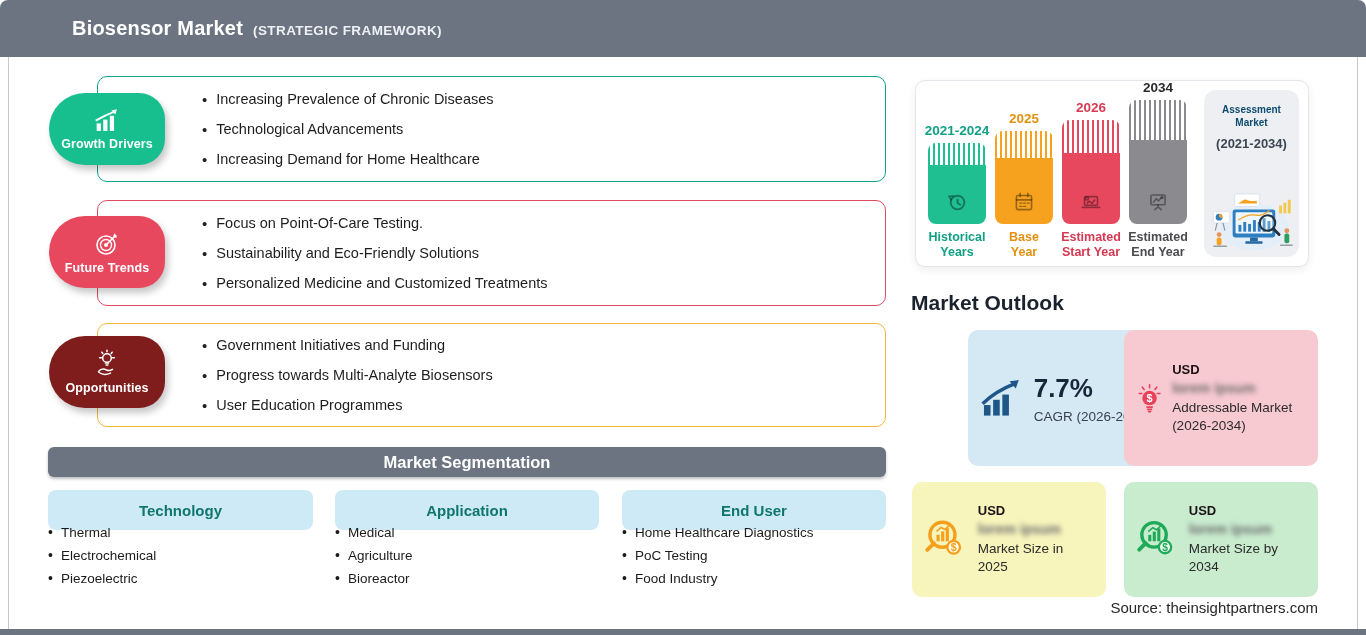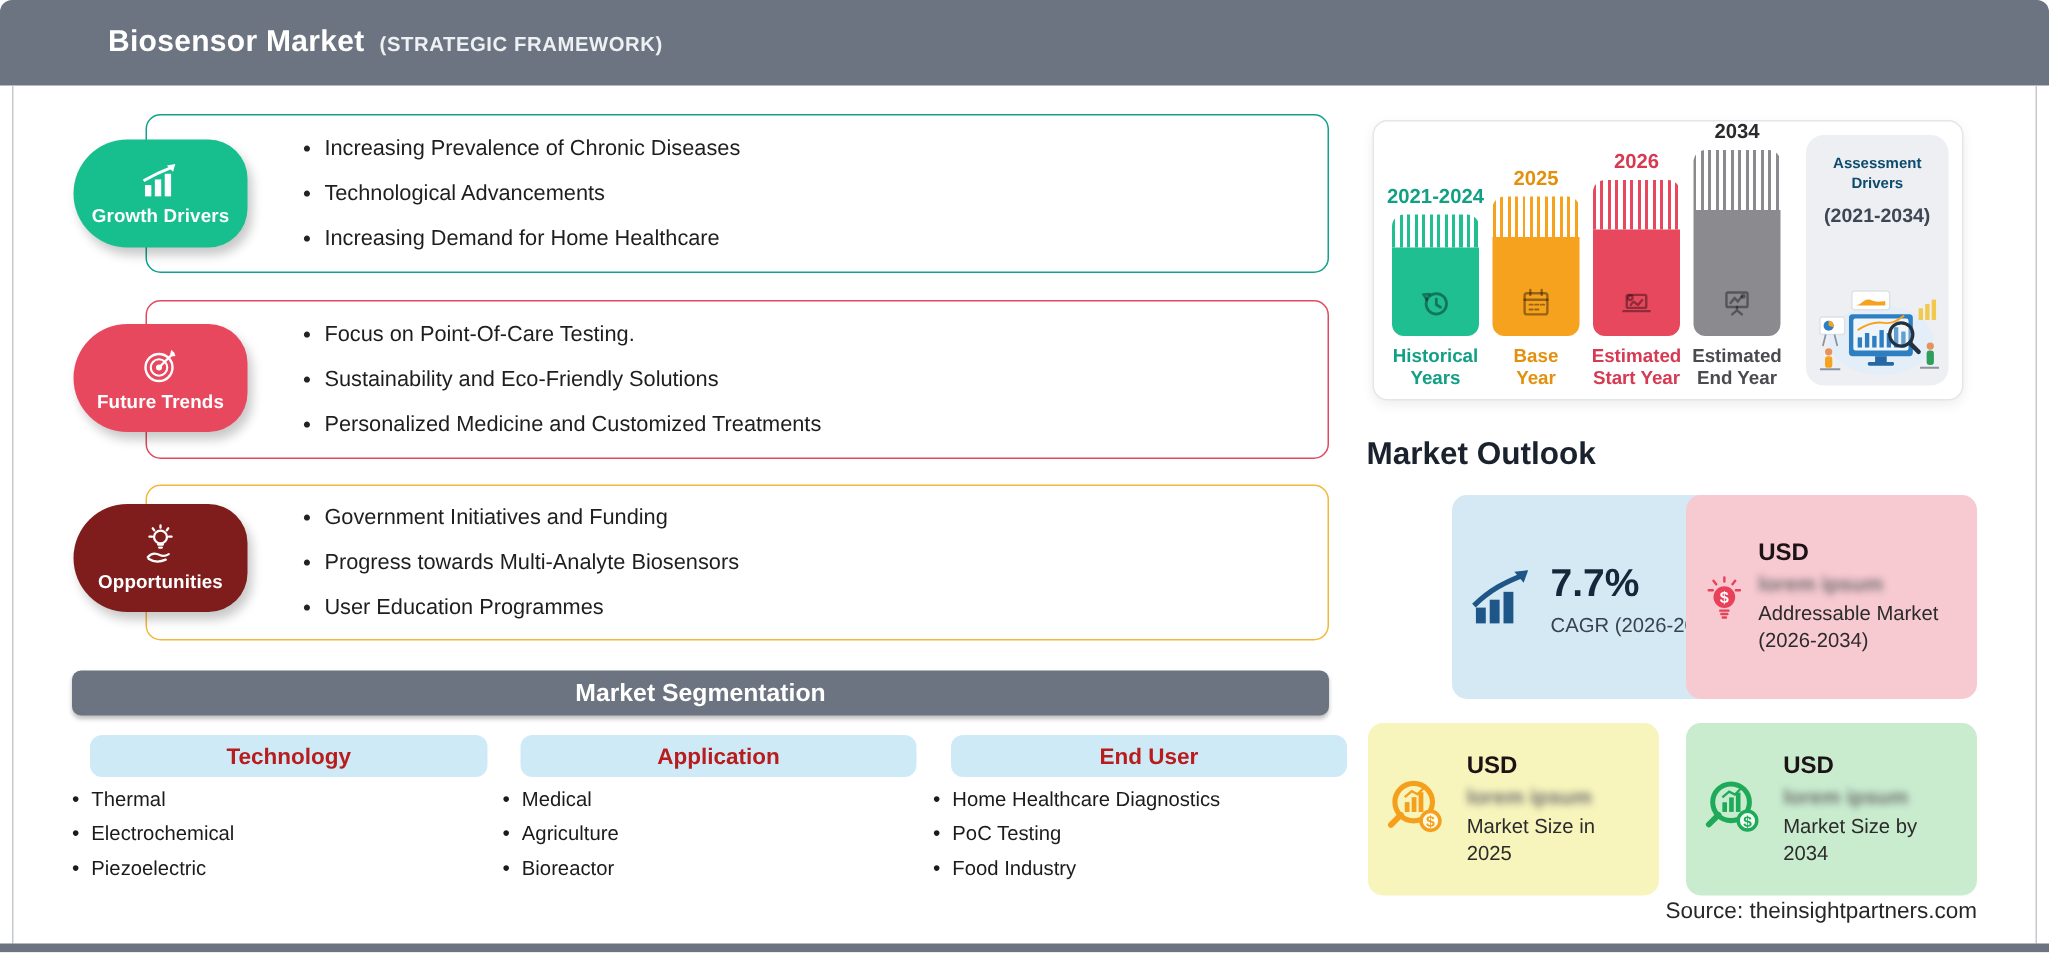--- a/index.html
+++ b/index.html
@@ -40,22 +40,22 @@
          color:#fff;box-shadow:3px 5px 7px rgba(0,0,0,0.22);z-index:2;}
   .badge .lbl{font-size:12.5px;font-weight:700;letter-spacing:0.1px;}
   .badge1{top:93px;background:#17bf8f;}
   .badge2{top:216px;background:#e8485e;}
   .badge3{top:336px;background:#7f1d1d;}
 
   
   .seg-bar{position:absolute;left:48px;top:447px;width:838px;height:30px;background:#6b7480;
            border-radius:6px;color:#fff;font-weight:700;font-size:16.5px;display:flex;
            align-items:center;justify-content:center;box-shadow:0 2px 3px rgba(0,0,0,0.25);}
-  .seg-col-h{position:absolute;top:490px;height:28px;background:#cfeaf7;border-radius:8px;
-             display:flex;align-items:center;justify-content:center;font-weight:700;font-size:15px;color:#b91c1c;margin-left:12px;}
+  .seg-col-h{position:absolute;top:490px;height:40px;background:#cfeaf7;border-radius:8px;
+             display:flex;align-items:center;justify-content:center;font-weight:700;font-size:15px;color:#0f766e;}
   #segh1{left:48px;width:265px}#segh2{left:335px;width:264px}#segh3{left:622px;width:264px}
   .seg-list{position:absolute;top:524px;display:flex;flex-direction:column;gap:7px;font-size:13.5px;color:#1b1b1b;}
   #segl1{left:48px;width:275px}#segl2{left:335px;width:275px}#segl3{left:622px;width:275px}
   .seg-item{display:flex;align-items:center;gap:8px;}
   .seg-item::before{content:"•";font-size:14px;}
 
   
   .tlcard{position:absolute;left:915px;top:80px;width:392px;height:185px;background:#fff;
           border:1px solid #e3e6ea;border-radius:10px;box-shadow:0 3px 8px rgba(0,0,0,0.07);}
   .tl-col{position:absolute;bottom:42px;width:62px;display:flex;flex-direction:column;
@@ -77,21 +77,21 @@
   .outlook-h{position:absolute;left:911px;top:291px;font-size:21px;font-weight:700;color:#1a222e;}
   .card{position:absolute;border-radius:10px;box-sizing:border-box;display:flex;align-items:center;
         padding:0 12px;gap:9px;}
   #card1{left:968px;top:330px;width:194px;height:136px;background:#d5e9f4;}
   #card2{left:1124px;top:330px;width:194px;height:136px;background:#f7c9d1;}
   #card3{left:912px;top:482px;width:194px;height:115px;background:#f7f4bc;}
   #card4{left:1124px;top:482px;width:194px;height:115px;background:#c9eccf;}
   .card-txt{display:flex;flex-direction:column;gap:3px;}
   .card1-val{font-size:26px;font-weight:800;color:#15273a;}
   .card1-lbl{font-size:13.5px;color:#39434e;white-space:nowrap;margin-top:2px;}
-  .usd{font-size:16px;font-weight:800;color:#1d1216;}
+  .usd{font-size:13px;font-weight:800;color:#1d1216;}
   .blurred{font-size:14px;font-weight:700;color:#6f6f6f;filter:blur(2.6px);white-space:nowrap;}
   .card-lbl{font-size:13.5px;color:#2b2b2b;line-height:1.3;}
   .source{position:absolute;left:1010px;top:599px;width:308px;text-align:right;font-size:15px;color:#272727;}
 </style>
 </head>
 <body>
 
 <div id="page">
 
   <div class="hdr">
@@ -237,21 +237,21 @@
       </div>
     </div>
     <div class="tl-cap" style="left:206px;color:#4b4b4f;">
       <span>Estimated</span><br>
       <span>End Year</span>
     </div>
 
     <div class="assess">
       <div class="assess-t">
         <span>Assessment</span><br>
-        <span>Drivers</span>
+        <span>Market</span>
       </div>
       <div class="assess-r">(2021-2034)</div>
       <svg width="86" height="60" viewBox="0 0 88 62">
         <ellipse cx="46" cy="36" rx="36" ry="24" fill="#e3eef9"></ellipse>
         <rect x="26" y="2" width="26" height="13" rx="2" fill="#fff" stroke="#dde2e8"></rect>
         <path d="M29 12c4-1 6-5 9-4s5 2 11 1v3H29z" fill="#f6a21e"></path>
         <rect x="72" y="14" width="3" height="8" fill="#f2c94c"></rect>
           <rect x="76.5" y="11" width="3" height="11" fill="#f2c94c"></rect>
           <rect x="81" y="8" width="3" height="14" fill="#f2c94c"></rect>
         <rect x="4" y="20" width="17" height="12" rx="1.5" fill="#fff" stroke="#dde2e8"></rect>

